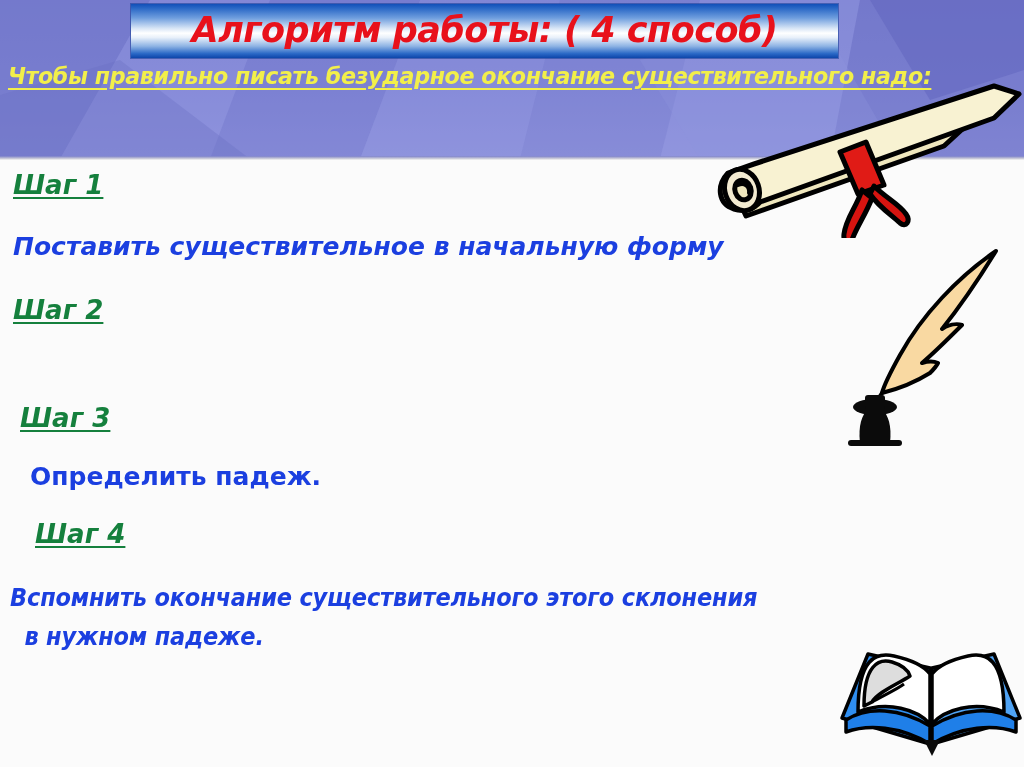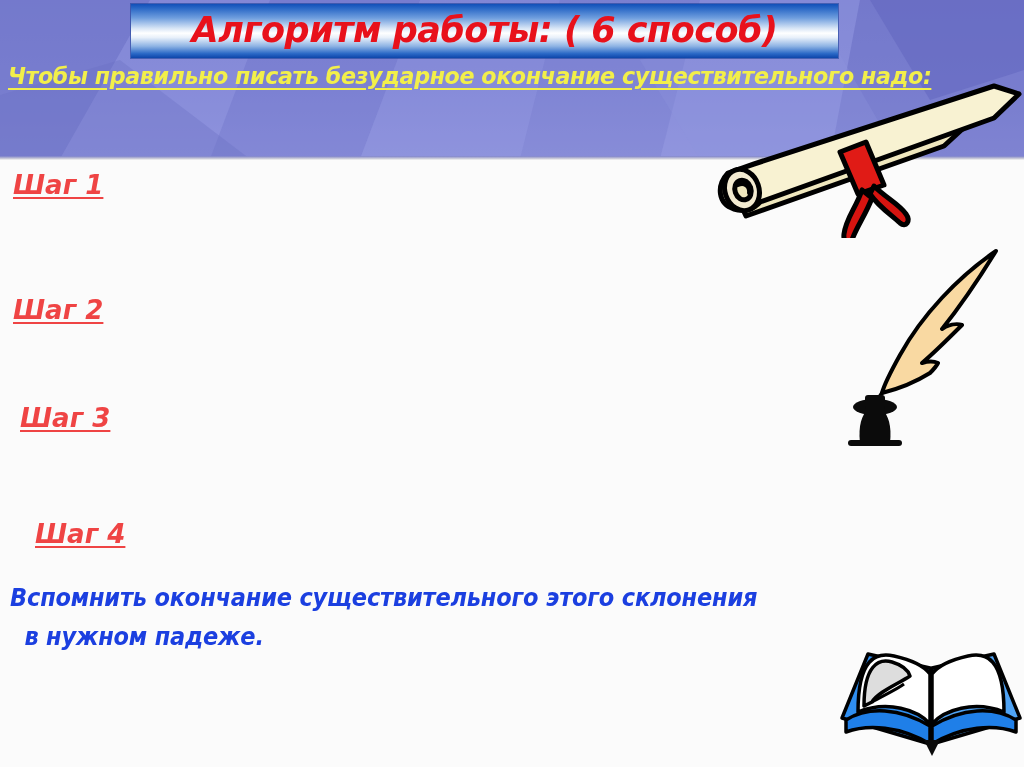--- a/index.html
+++ b/index.html
@@ -76,21 +76,21 @@
     text-decoration: underline;
     text-underline-offset: 4px;
     white-space: nowrap;
     transform: scaleX(0.985);
     transform-origin: left center;
   }
 
   
   .step-label {
     position: absolute;
-    color: #ef4444;
+    color: #15803d;
     font-family: "DejaVu Sans", sans-serif;
     font-weight: bold;
     font-style: italic;
     font-size: 26px;
     text-decoration: underline;
     text-underline-offset: 3px;
     white-space: nowrap;
   }
   .step-body {
     position: absolute;
@@ -138,30 +138,32 @@
       <polygon points="700,0 860,0 830,159 660,159" fill="#9498e2" opacity="0.40"></polygon>
       <polygon points="860,0 1024,0 1024,159 830,159" fill="#6d72c6" opacity="0.45"></polygon>
       <polygon points="870,0 1024,0 1024,70 930,100" fill="#5f64bd" opacity="0.50"></polygon>
       <polygon points="0,95 120,60 250,159 0,159" fill="#6b70c4" opacity="0.35"></polygon>
       <polygon points="640,60 820,20 900,159 700,159" fill="#8f94de" opacity="0.30"></polygon>
     </svg>
   </div>
   <div id="band-edge"></div>
 
   <div id="title-banner">
-    <div id="title-text">Алгоритм работы: ( 6 способ)</div>
+    <div id="title-text">Алгоритм работы: ( 4 способ)</div>
   </div>
 
   <div id="subtitle">Чтобы правильно писать безударное окончание существительного надо:</div>
 
   <div class="step-label" id="step1-label">Шаг 1</div>
+  <div class="step-body ital" id="step1-body">Поставить существительное в начальную форму</div>
 
   <div class="step-label" id="step2-label">Шаг 2</div>
 
   <div class="step-label" id="step3-label"> Шаг 3</div>
+  <div class="step-body" id="step3-body">Определить падеж.</div>
 
   <div class="step-label" id="step4-label"> Шаг 4</div>
   <div class="step-body ital cond" id="step4-body">
     <span class="l1">Вспомнить окончание существительного этого склонения</span>
     <span class="l2">в нужном падеже.</span>
   </div>
 
   <svg class="art" id="scroll-art" viewBox="0 0 330 160">
     <g stroke="#000000" stroke-width="5" stroke-linejoin="round" stroke-linecap="round">
 

